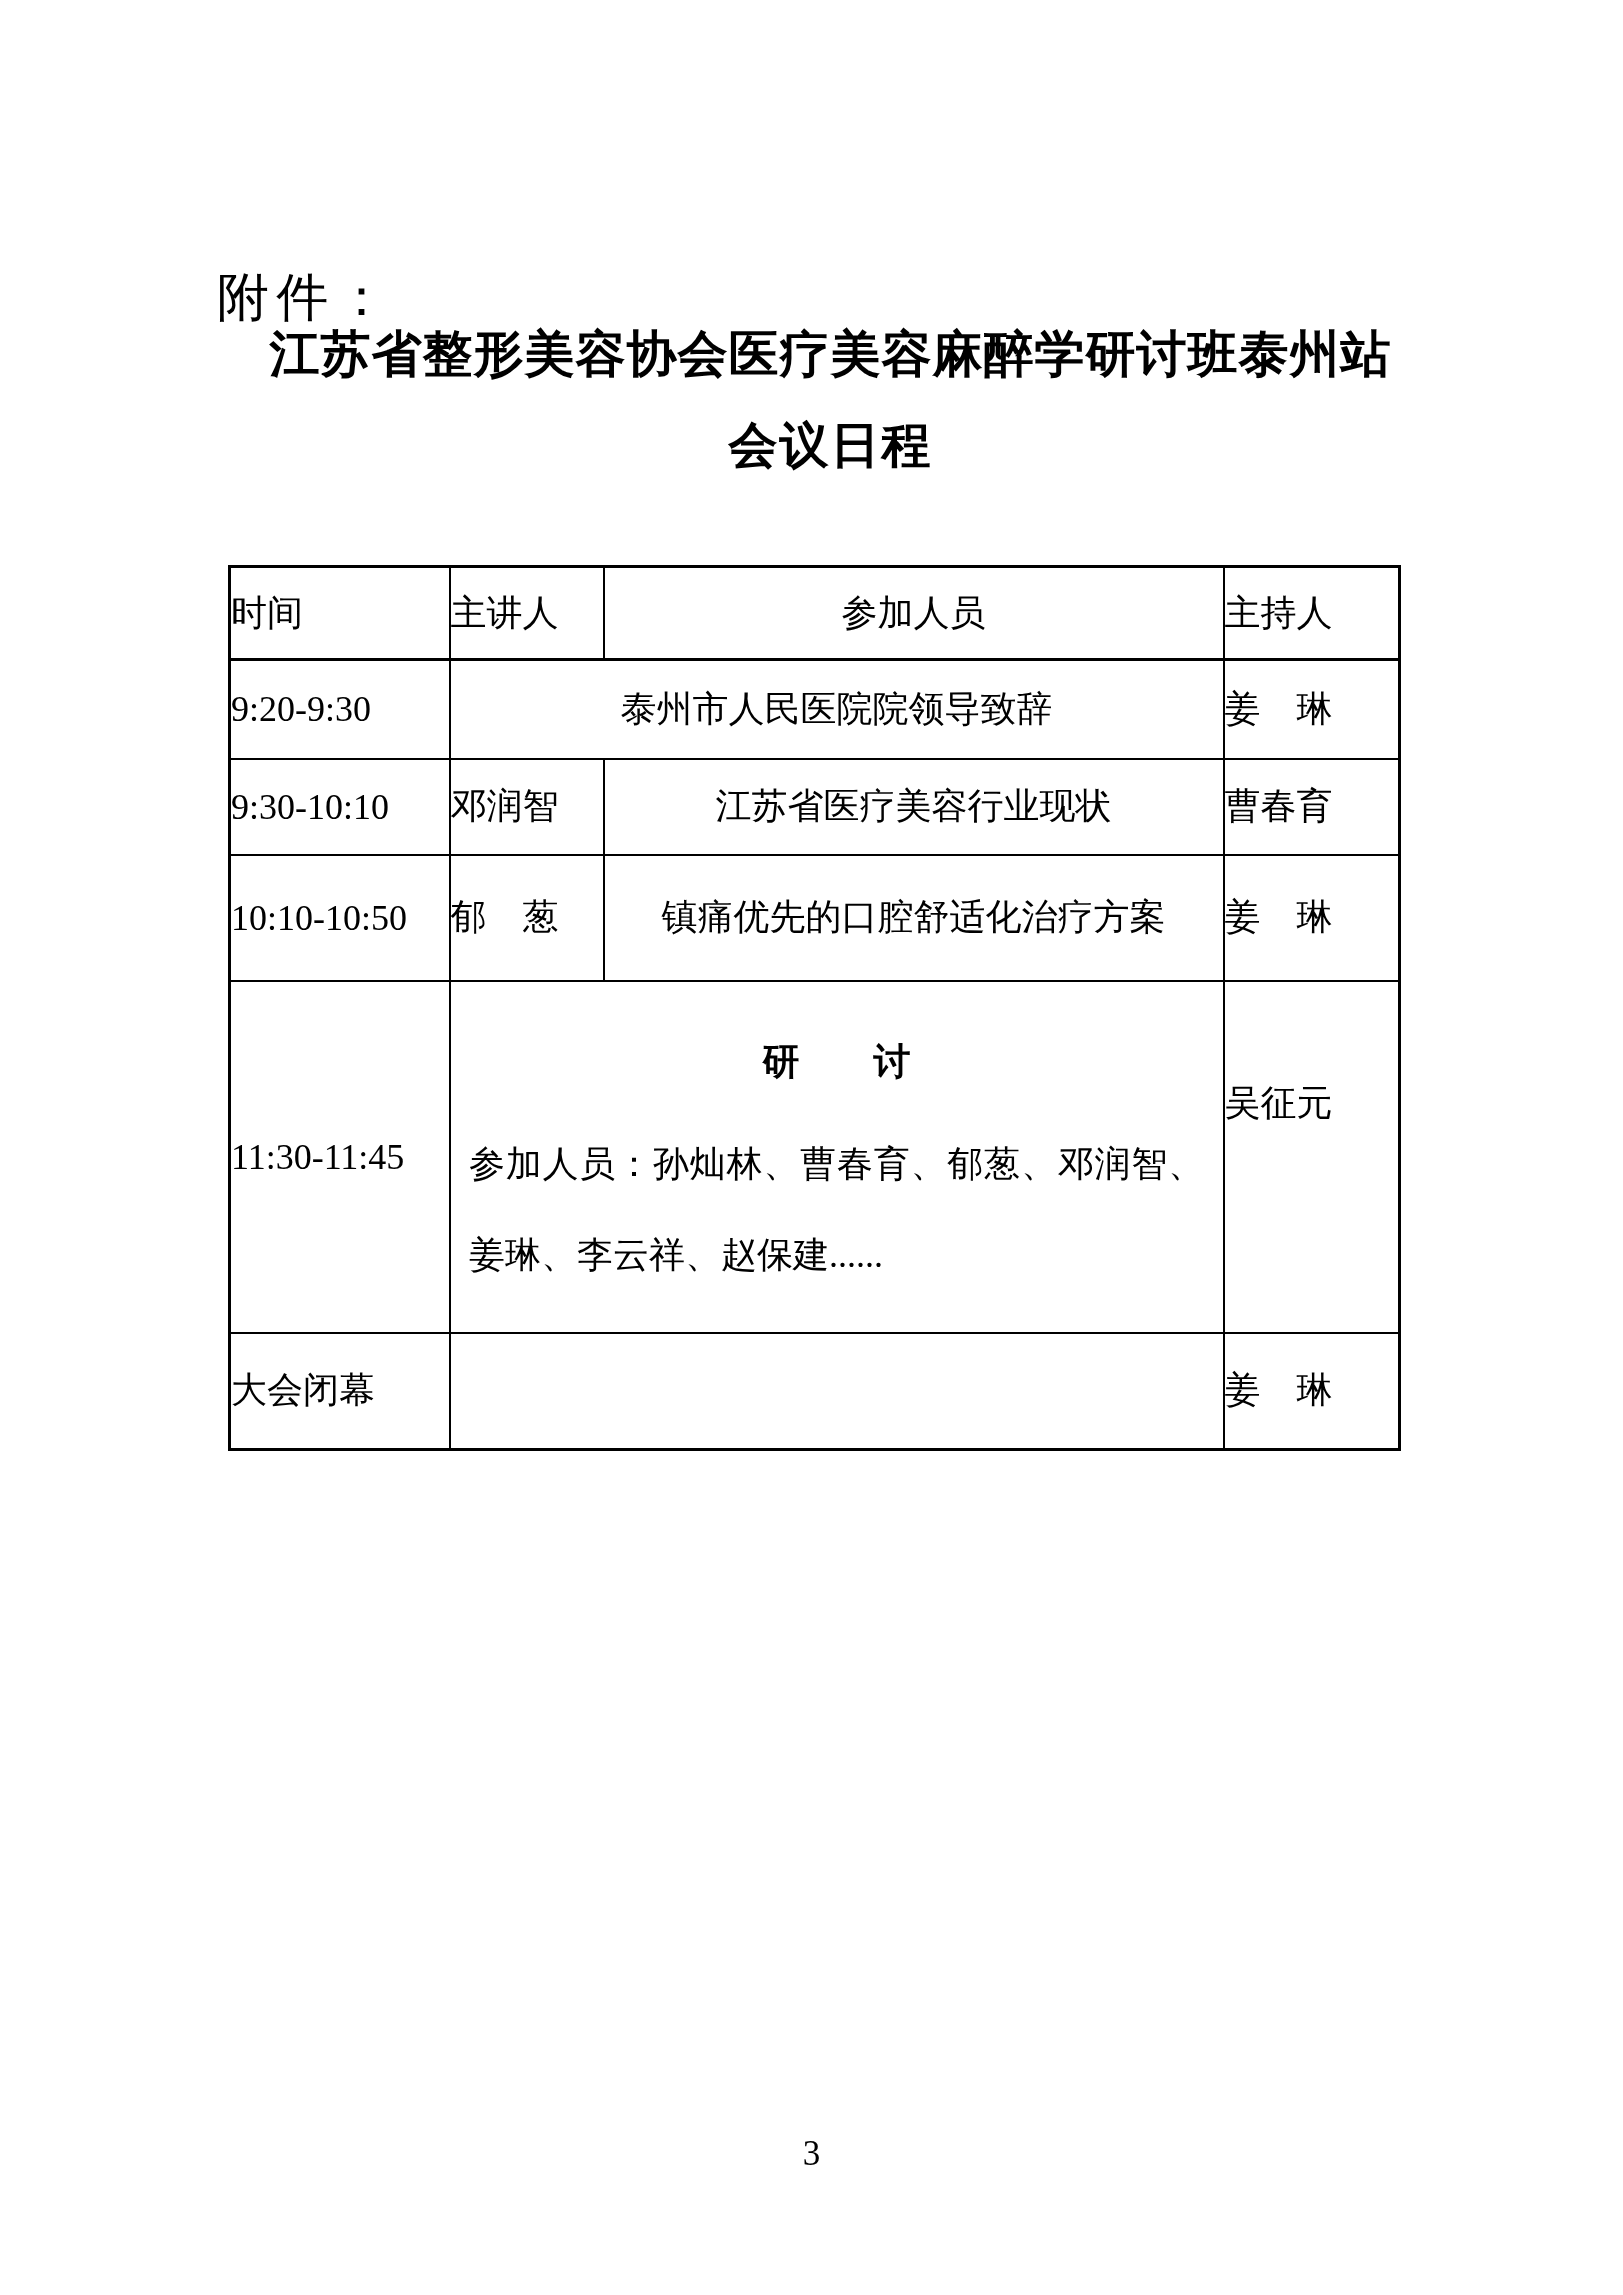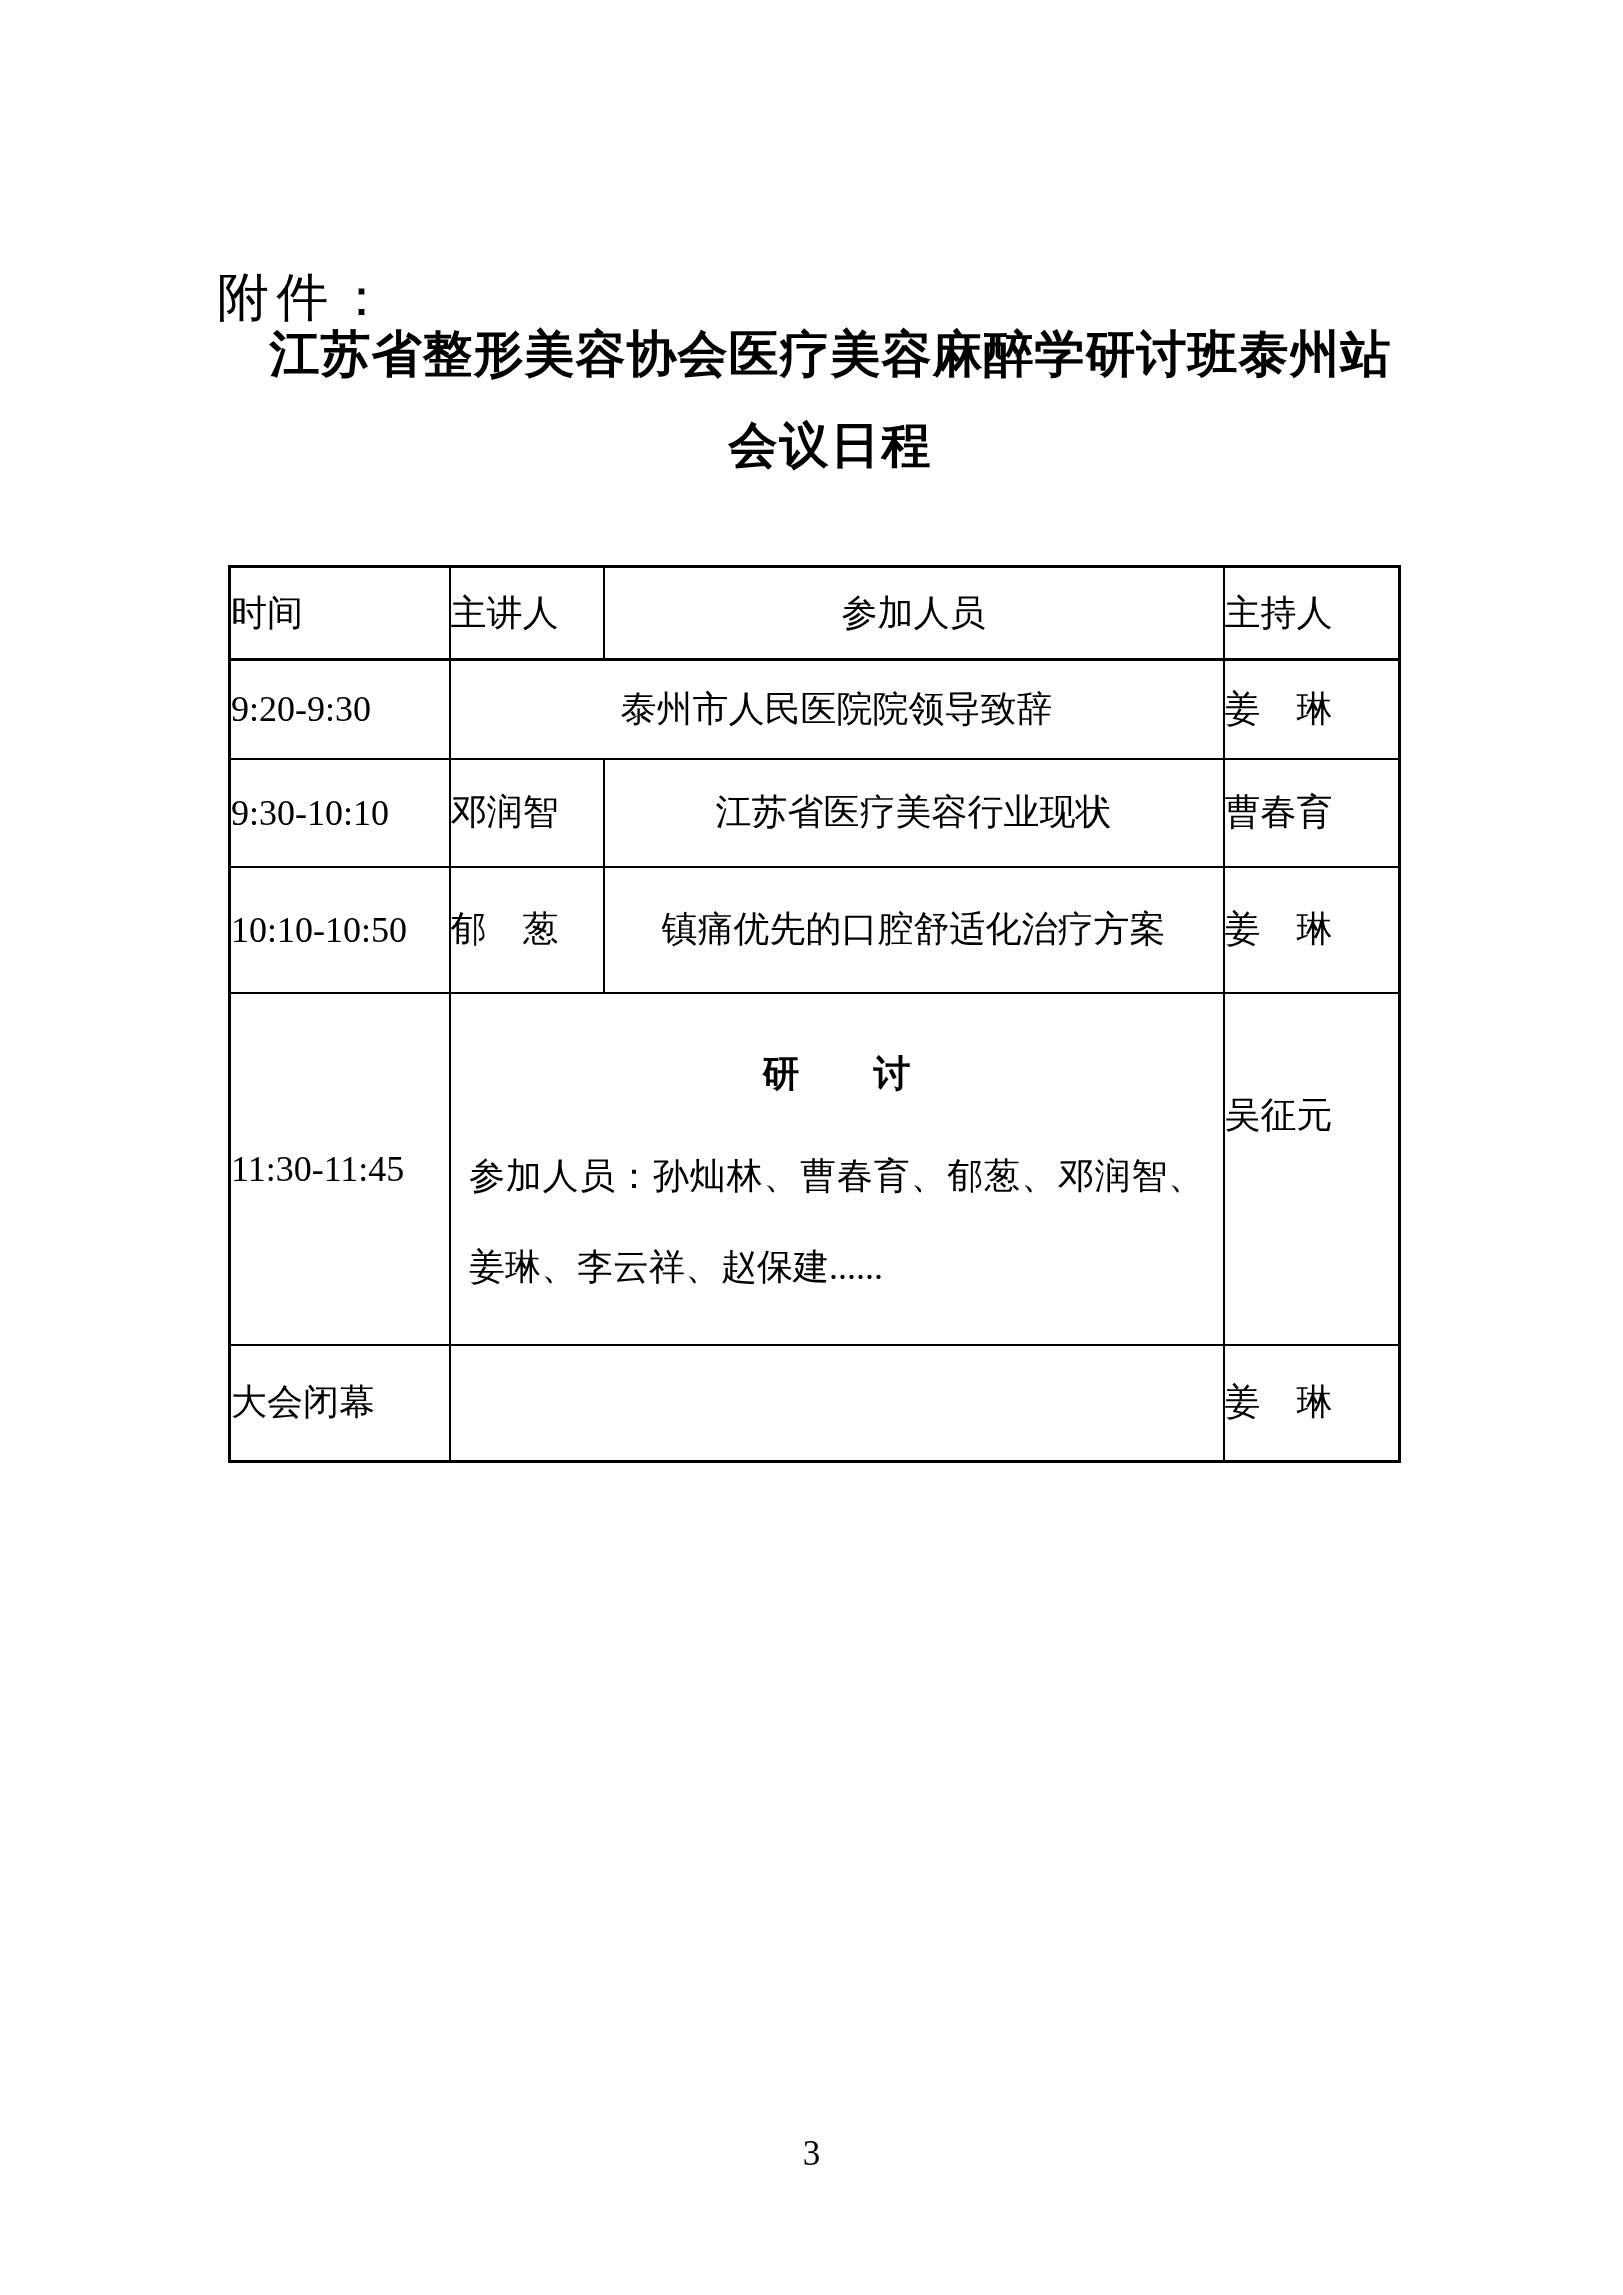--- a/index.html
+++ b/index.html
@@ -121,21 +121,21 @@
       <td class="c-hdr hdr-topic">参加人员</td>
       <td class="c-hdr hdr-host">主持人</td>
     </tr>
 
     <tr class="r1" style="height:99px">
       <td class="c-time">9:20-9:30</td>
       <td colspan="2" class="c-topic">泰州市人民医院院领导致辞</td>
       <td class="c-host">姜　琳</td>
     </tr>
 
-    <tr class="r2" style="height:108px">
+    <tr class="r2" style="height:96px">
       <td class="c-time">9:30-10:10</td>
       <td class="c-speaker">邓润智</td>
       <td class="c-topic">江苏省医疗美容行业现状</td>
       <td class="c-host">曹春育</td>
     </tr>
 
     <tr class="r3" style="height:126px">
       <td class="c-time">10:10-10:50</td>
       <td class="c-speaker">郁　葱</td>
       <td class="c-topic">镇痛优先的口腔舒适化治疗方案</td>

